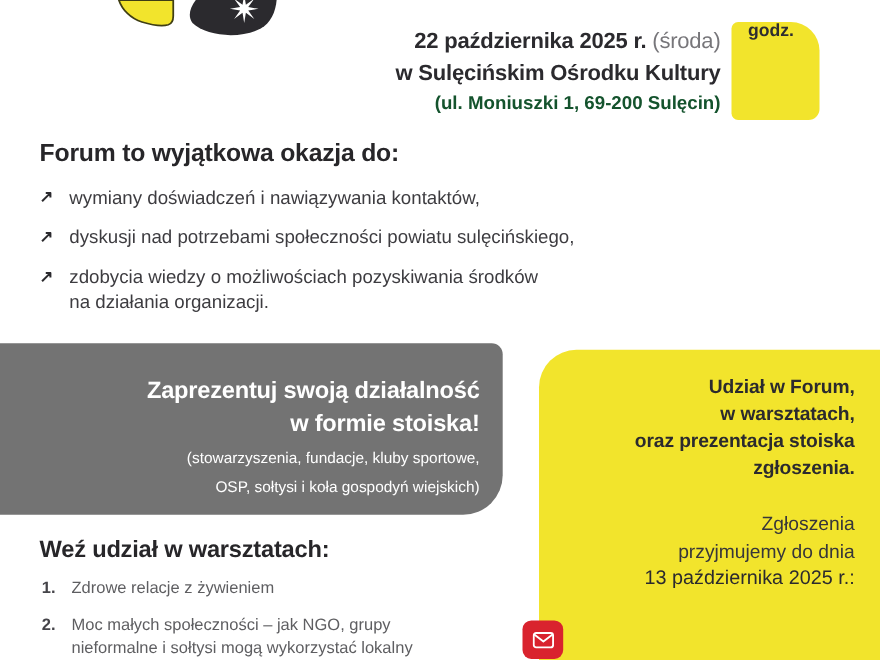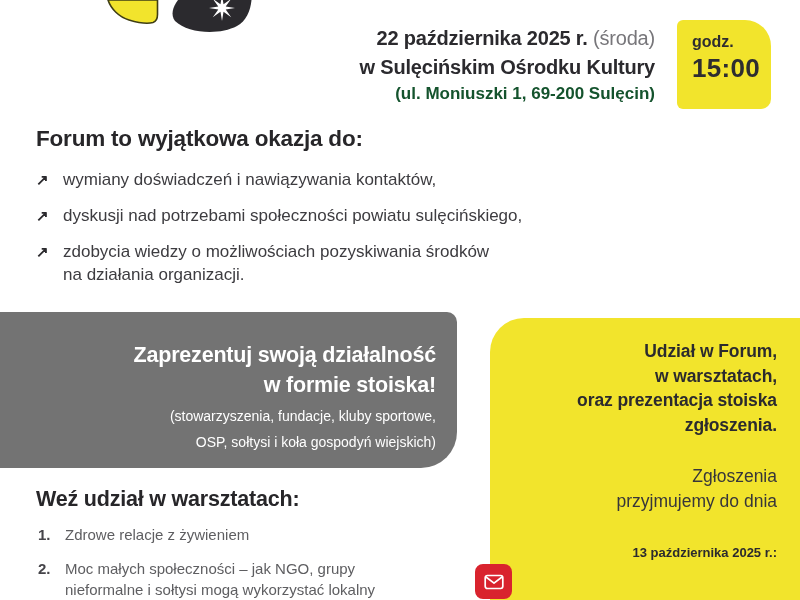--- a/index.html
+++ b/index.html
@@ -19,25 +19,24 @@
   
   .header-text {
     position: absolute; left: 300px; top: 24px; width: 355px;
     text-align: right; line-height: 29px;
   }
   .header-line1, .header-line2 { font-size: 20px; font-weight: bold; color: #2b2a2e; letter-spacing: -0.2px; }
   .header-note { font-weight: normal; color: #77767a; }
   .header-address { font-size: 17px; color: #14532d; font-weight: bold; line-height: 18px; margin-top: 3px; }
 
   .godz-box {
-    position: absolute; left: 665px; top: 20px; width: 94px; height: 89px;
+    position: absolute; left: 665px; top: 20px; width: 80px; height: 89px;
     background: #f2e42c;
     border-radius: 6px 26px 10px 6px;
-    padding: 13px 0 0 15px;
-    margin-left: 12px;
+    padding: 0 0 0 15px;
   }
   .godz-label { font-size: 16px; font-weight: bold; color: #2e2d30; }
   .godz-time { font-size: 26px; font-weight: bold; color: #2e2d30; margin-top: 2px; letter-spacing: 0.3px; }
 
   
   .intro-heading {
     position: absolute; left: 36px; top: 126px;
     font-size: 22.5px; font-weight: bold; color: #272629; letter-spacing: -0.2px;
   }
   .bullets { position: absolute; left: 36px; top: 168px; width: 600px; list-style: none; }
@@ -62,21 +61,21 @@
     background: #f2e42c;
     border-radius: 34px 0 0 0;
     text-align: right;
     padding: 21px 33px 0 0;
     color: #2b2a2e;
     z-index: 1;
   }
   .signup-bold { font-size: 17.5px; font-weight: bold; line-height: 24.5px; letter-spacing: -0.1px; }
   .signup-gap { height: 27px; }
   .signup-regular { font-size: 17.5px; font-weight: normal; line-height: 24.5px; color: #37363a; }
-  .signup-deadline { font-size: 13px; font-weight: bold; line-height: 24.5px; margin-top: 28px; }
+  .signup-deadline { font-size: 18px; font-weight: normal; line-height: 24.5px; }
 
   
   .workshops-heading {
     position: absolute; left: 36px; top: 487px;
     font-size: 21.5px; font-weight: bold; color: #272629; letter-spacing: -0.2px;
   }
   .workshop-list { position: absolute; left: 38px; top: 524px; width: 420px; }
   .workshop-item { display: flex; margin-bottom: 12px; }
   .workshop-num { width: 27px; flex: 0 0 27px; font-size: 15px; font-weight: bold; color: #454449; line-height: 21.5px; }
   .workshop-text { font-size: 15px; color: #5e5e61; line-height: 21.5px; }
@@ -110,21 +109,20 @@
     <div class="header-line1">
       <span>22 października 2025 r.</span>
       <span class="header-note">(środa)</span>
     </div>
     <div class="header-line2">w Sulęcińskim Ośrodku Kultury</div>
     <div class="header-address">(ul. Moniuszki 1, 69-200 Sulęcin)</div>
   </div>
 
   <div class="godz-box">
     <div class="godz-label">godz.</div>
-    <div class="godz-time">15:00</div>
   </div>
 
   <h2 class="intro-heading">Forum to wyjątkowa okazja do:</h2>
   <ul class="bullets">
     <li>
       <span class="bullet-arrow">↗</span>
       <div>wymiany doświadczeń i nawiązywania kontaktów,</div>
     </li>
     <li>
       <span class="bullet-arrow">↗</span>

